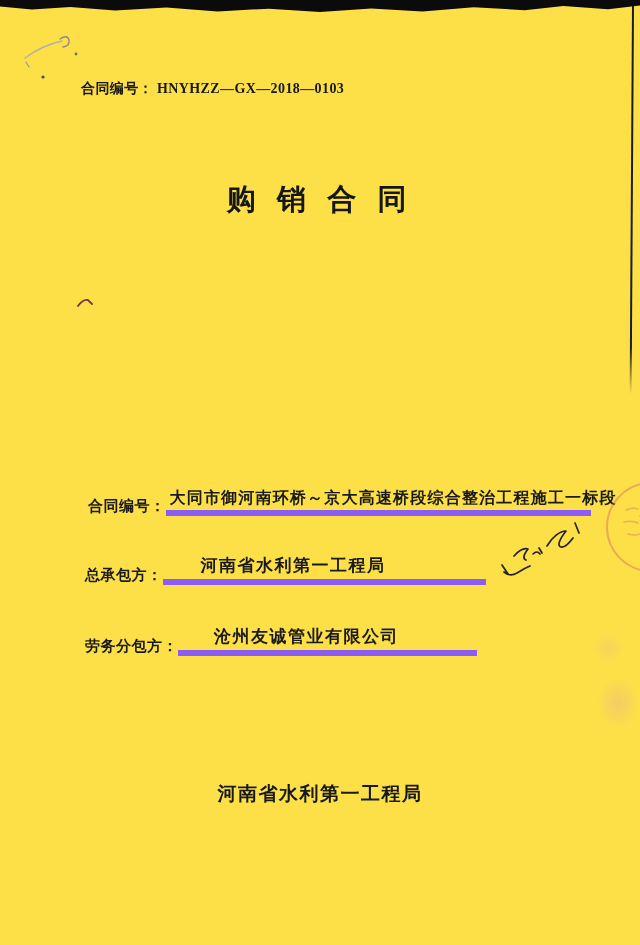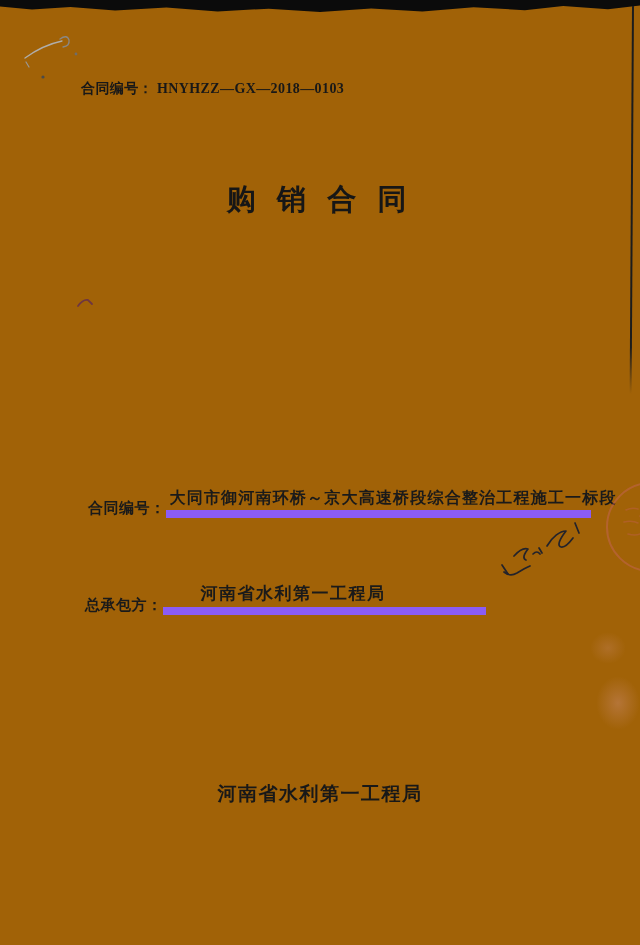--- a/index.html
+++ b/index.html
@@ -1,19 +1,19 @@
 <!DOCTYPE html>
 <html><head>
 <meta charset="utf-8">
 <style>
   html,body{margin:0;padding:0;background:#ffffff;}
   .page{
     position:relative;
     width:640px;height:945px;
-    background:#a16207;
+    background:#fde047;
     overflow:hidden;
     font-family:"Liberation Serif","DejaVu Serif",serif;
     color:#1c1c1c;
   }
   
   .scan-top-edge{
     position:absolute;left:0;top:0;width:640px;height:12px;
     background:#0b0b0b;
     clip-path:polygon(0% 0%,100% 0%,100% 45%,95% 78%,88% 50%,82% 85%,74% 60%,66% 95%,58% 70%,50% 100%,42% 72%,34% 95%,26% 62%,18% 88%,11% 58%,5% 80%,0% 55%);
   }
@@ -34,30 +34,30 @@
     font-size:29px;font-weight:bold;letter-spacing:7px;
     color:#161616;
   }
   .field-row{position:absolute;white-space:nowrap;}
   .field-row .flabel{
     font-size:15px;font-weight:bold;color:#1a1a1a;letter-spacing:0.5px;
     vertical-align:bottom;
   }
   .field-row .fline{
     display:inline-block;
-    border-bottom:8px solid #8b5cf6;
+    border-bottom:6px solid #8b5cf6;
     font-weight:bold;color:#1a1a1a;
     vertical-align:bottom;
   }
   .row-project{left:88px;top:488px;}
   .row-project .fline{
     width:421px;font-size:16px;letter-spacing:1.2px;
     padding:0 0 2px 4px;line-height:20px;
   }
-  .row-contractor{left:85px;top:556px;margin-top:28px;}
+  .row-contractor{left:85px;top:556px;}
   .row-contractor .fline{
     width:285px;font-size:17px;letter-spacing:1.5px;
     padding:0 0 3px 38px;line-height:20px;
   }
   .row-subcontractor{left:85px;top:627px;}
   .row-subcontractor .fline{
     width:263px;font-size:17px;letter-spacing:1.5px;
     padding:0 0 3px 36px;line-height:20px;
   }
   .footer-company{
@@ -115,20 +115,23 @@
   </svg>
 
   <div class="field-row row-project">
     <span class="flabel">合同编号：</span><span class="fline">大同市御河南环桥～京大高速桥段综合整治工程施工一标段</span>
   </div>
 
   <div class="field-row row-contractor">
     <span class="flabel">总承包方：</span><span class="fline">河南省水利第一工程局</span>
   </div>
 
+  <div class="field-row row-subcontractor">
+    <span class="flabel">劳务分包方：</span><span class="fline">沧州友诚管业有限公司</span>
+  </div>
 
   <svg class="hand-note" width="90" height="72" viewBox="0 0 90 72">
     <g stroke="#23232b" stroke-width="1.7" fill="none" stroke-linecap="round" stroke-linejoin="round">
       <path d="M80,15 l4,10"></path>
       <path d="M52,38 c5,-9 13,-15 19,-15 c-7,9 -9,15 -5,16 c4,1 9,-5 12,-9"></path>
       <path d="M38,46 q4,-4 7,0"></path>
       <path d="M44,40 l3,5"></path>
       <path d="M19,48 q8,-9 14,-7 q-7,9 -2,11"></path>
       <path d="M7,57 l6,9"></path>
       <path d="M9,64 q6,5 13,1 q8,-5 13,-7"></path>

